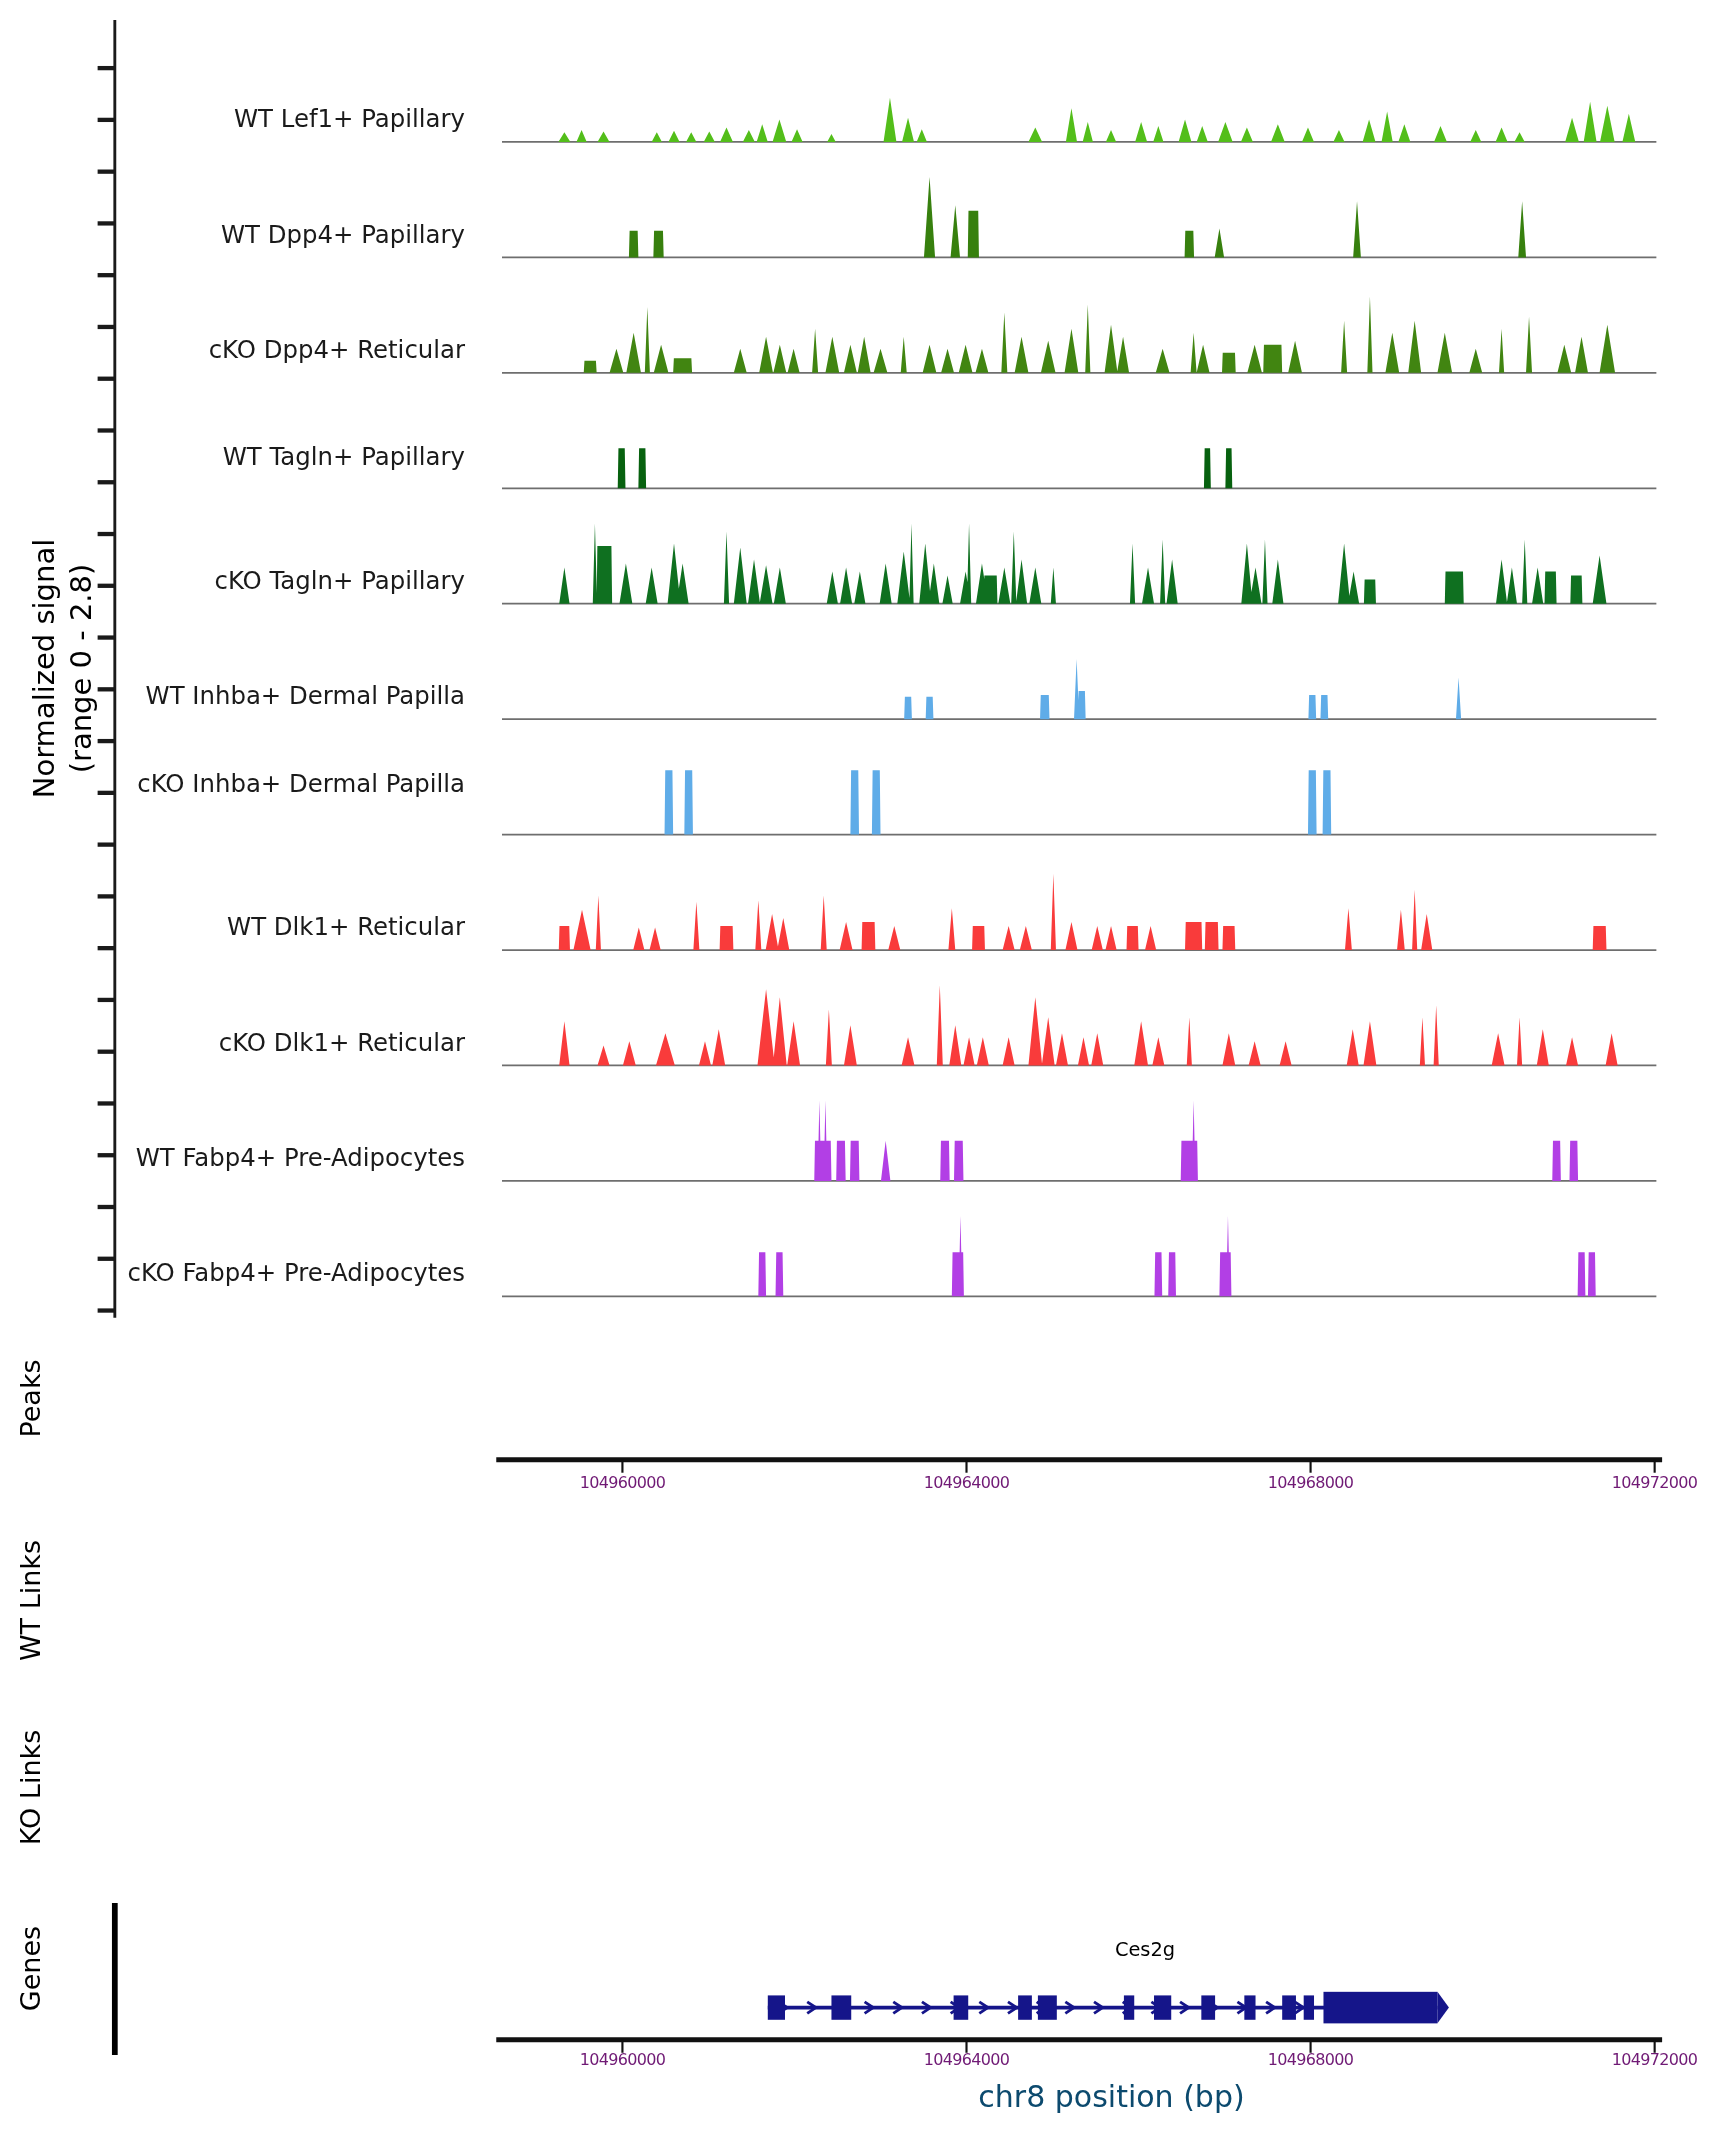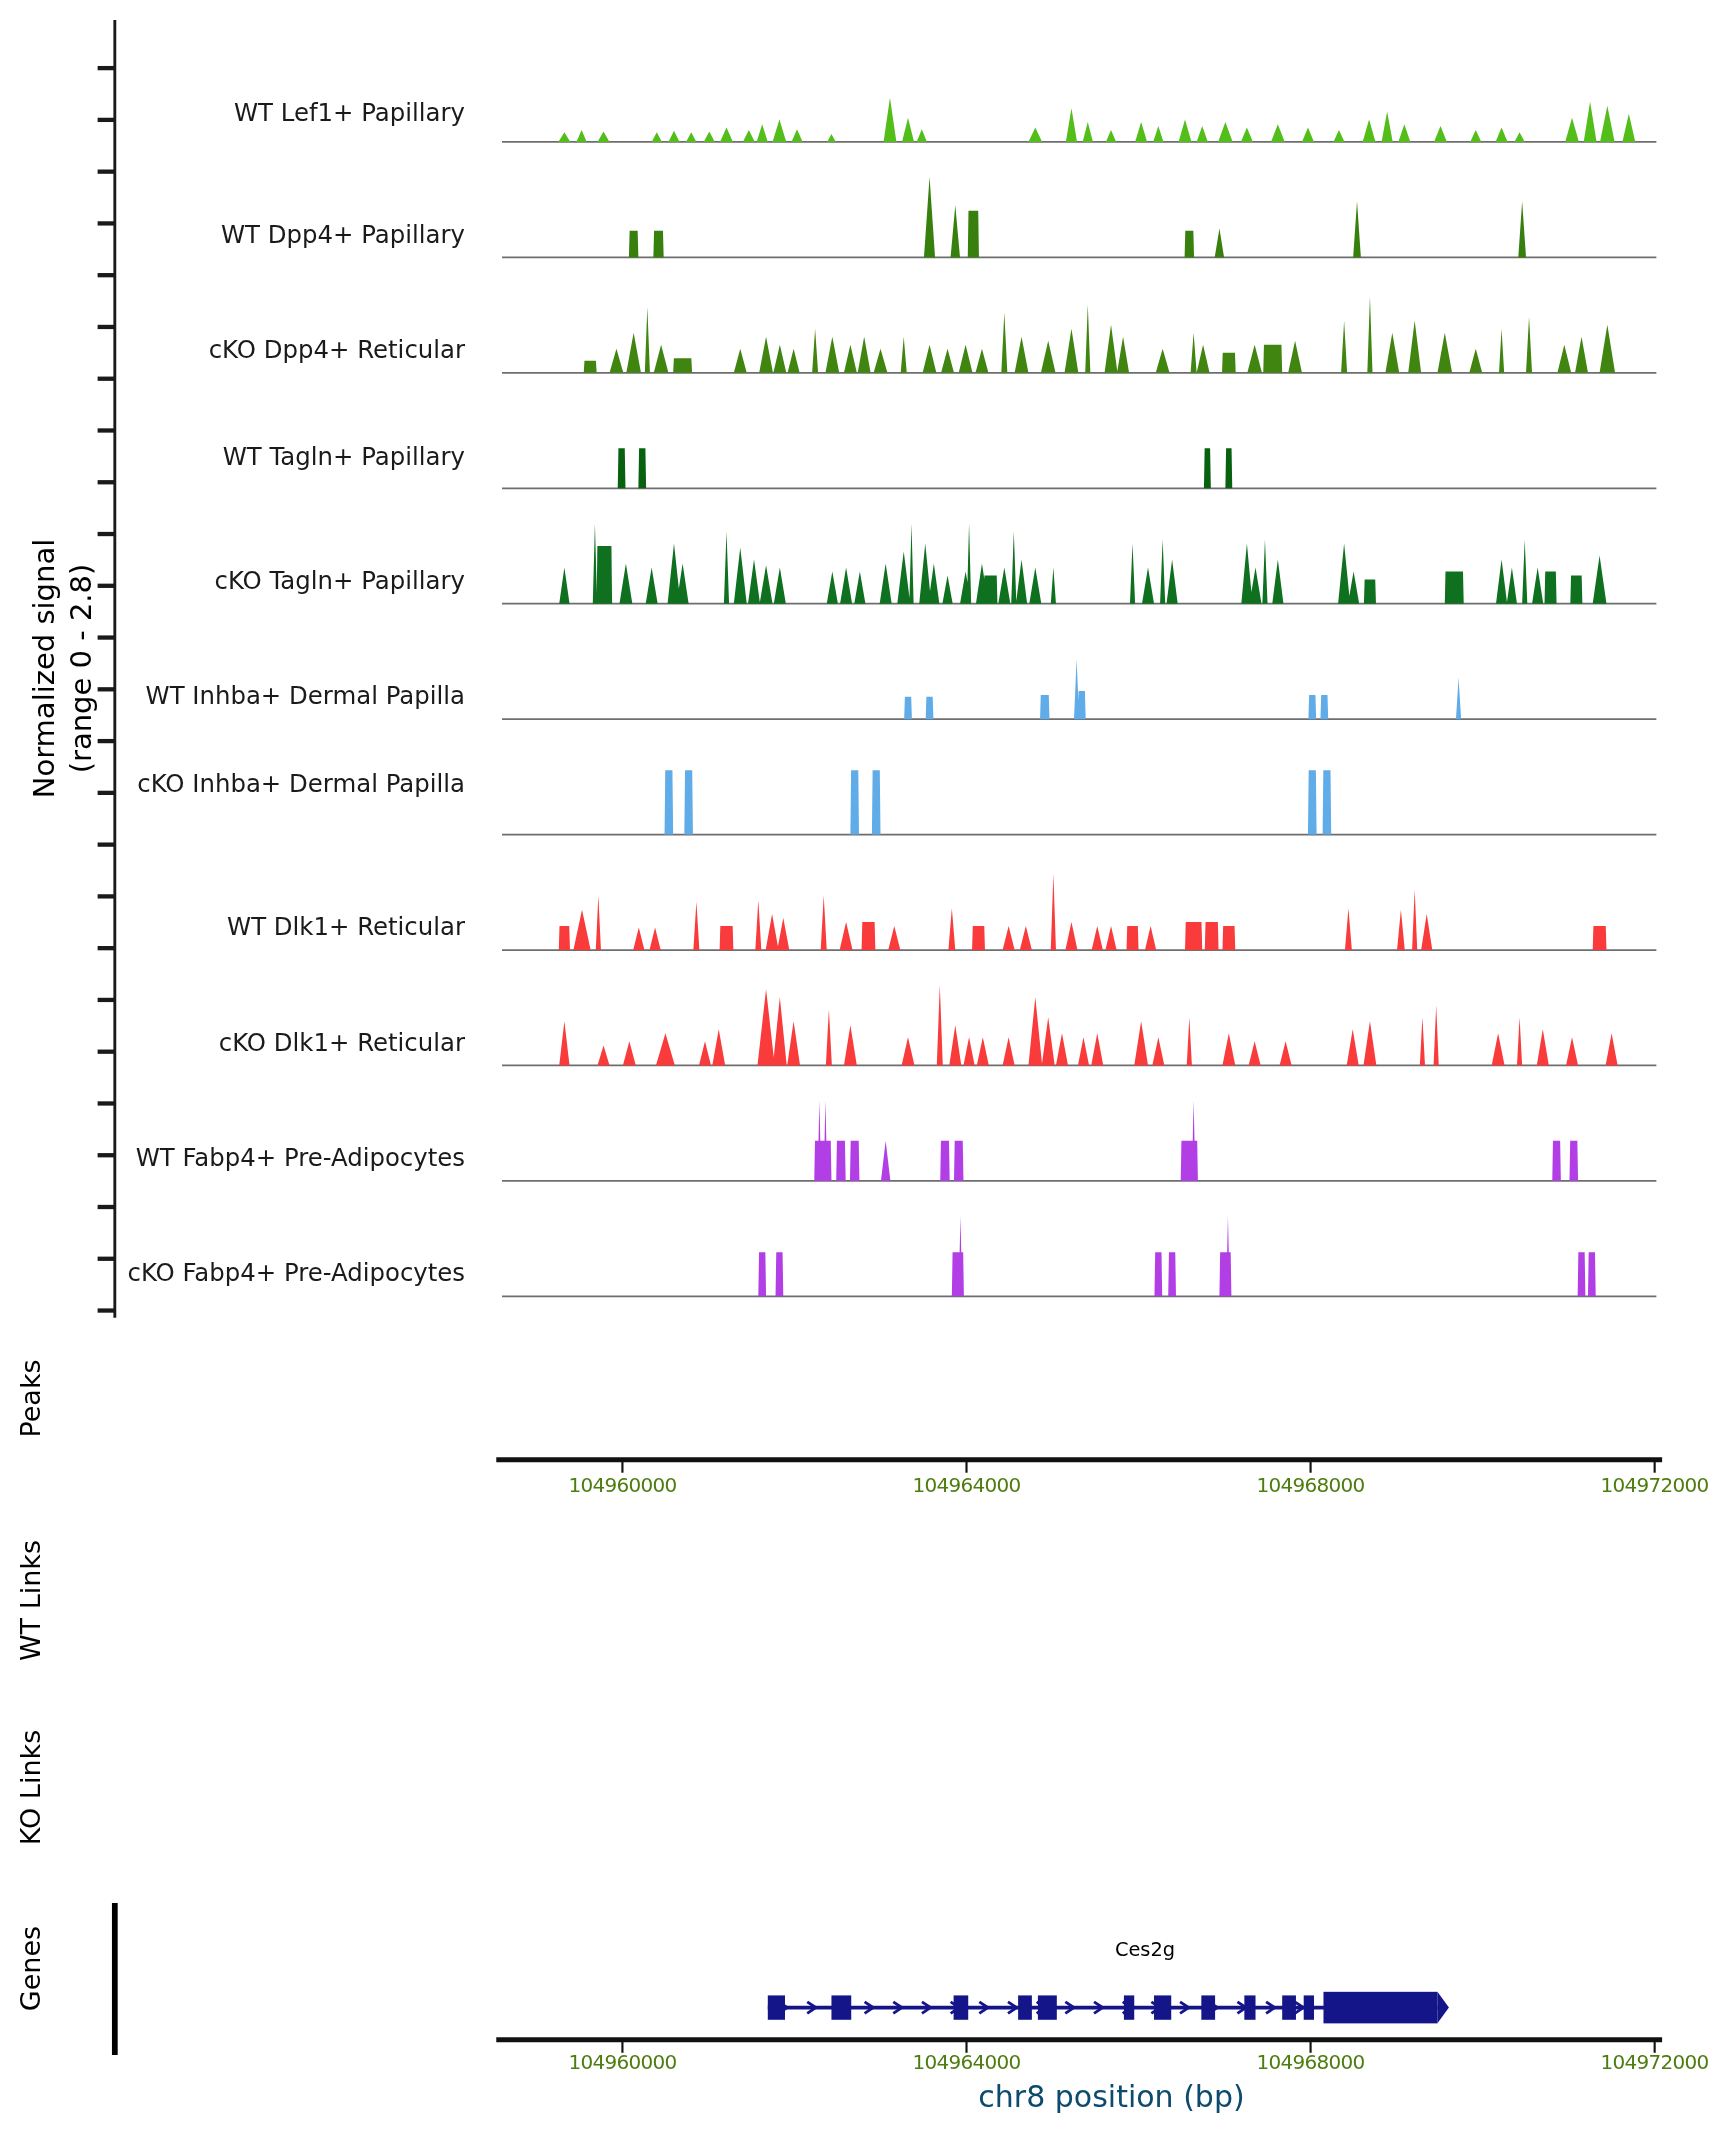--- a/index.html
+++ b/index.html
@@ -1,21 +1,21 @@
 <!DOCTYPE html>
 <html style="font-size:11.5px"><head>
 <meta charset="utf-8">
 <style>
   html,body{margin:0;padding:0;background:#ffffff;}
   body{width:1721px;height:2151px;position:relative;font-family:"DejaVu Sans","Liberation Sans",sans-serif;color:#111;}
   #fig-svg{position:absolute;left:0;top:0;width:1721px;height:2151px;}
   .track-label{position:absolute;right:1256px;height:32px;line-height:32px;font-size:24.4px;color:#1a1a1a;white-space:nowrap;text-align:right;}
   .section-label{position:absolute;width:215px;height:33px;line-height:33px;text-align:center;font-size:27px;color:#000;transform:rotate(-90deg);white-space:nowrap;}
   .ylabel{position:absolute;left:-188px;top:631px;width:502px;height:75px;text-align:center;font-size:29px;line-height:37px;color:#000;transform:rotate(-90deg);}
-  .tick-label{position:absolute;width:201px;text-align:center;font-size:20px;letter-spacing:-0.7px;color:#4d7c0f;white-space:nowrap;}
+  .tick-label{position:absolute;width:201px;text-align:center;font-size:16px;letter-spacing:-0.7px;color:#701a75;white-space:nowrap;}
   .xlabel{position:absolute;left:789px;top:2079px;width:645px;text-align:center;font-size:30px;color:#0c4a6e;}
   .gene-name{position:absolute;left:1066px;top:1938px;width:158px;text-align:center;font-size:19.4px;color:#000000;}
 </style>
 </head>
 <body>
 
 <svg id="fig-svg" viewBox="0 0 2400 3000" xmlns="http://www.w3.org/2000/svg">
     <line x1="160" y1="28" x2="160" y2="1838" stroke="#1a1a1a" stroke-width="4"></line>
     <line x1="136" y1="95" x2="160" y2="95" stroke="#1a1a1a" stroke-width="6"></line>
     <line x1="136" y1="167.2" x2="160" y2="167.2" stroke="#1a1a1a" stroke-width="6"></line>
@@ -108,21 +108,21 @@
     <rect x="1818.1222056631893" y="2783" width="14.396423248882229" height="34" fill="#15158A"></rect>
     <rect x="1845.715350223547" y="2778" width="158.9605067064083" height="44" fill="#15158A"></rect>
     <path d="M2004.6758569299552 2778L2020.6758569299552 2800L2004.6758569299552 2822Z" fill="#15158A"></path>
   </svg>
 
 <div class="ylabel">
   <span style="display:block">Normalized signal</span>
   <span style="display:block">(range 0 - 2.8)</span>
 </div>
 
-<div class="track-label" style="top:97px">WT Lef1+ Papillary</div>
+<div class="track-label" style="top:103px">WT Lef1+ Papillary</div>
 <div class="track-label" style="top:219px">WT Dpp4+ Papillary</div>
 <div class="track-label" style="top:334px">cKO Dpp4+ Reticular</div>
 <div class="track-label" style="top:441px">WT Tagln+ Papillary</div>
 <div class="track-label" style="top:565px">cKO Tagln+ Papillary</div>
 <div class="track-label" style="top:680px">WT Inhba+ Dermal Papilla</div>
 <div class="track-label" style="top:768px">cKO Inhba+ Dermal Papilla</div>
 <div class="track-label" style="top:911px">WT Dlk1+ Reticular</div>
 <div class="track-label" style="top:1027px">cKO Dlk1+ Reticular</div>
 <div class="track-label" style="top:1142px">WT Fabp4+ Pre-Adipocytes</div>
 <div class="track-label" style="top:1257px">cKO Fabp4+ Pre-Adipocytes</div>

